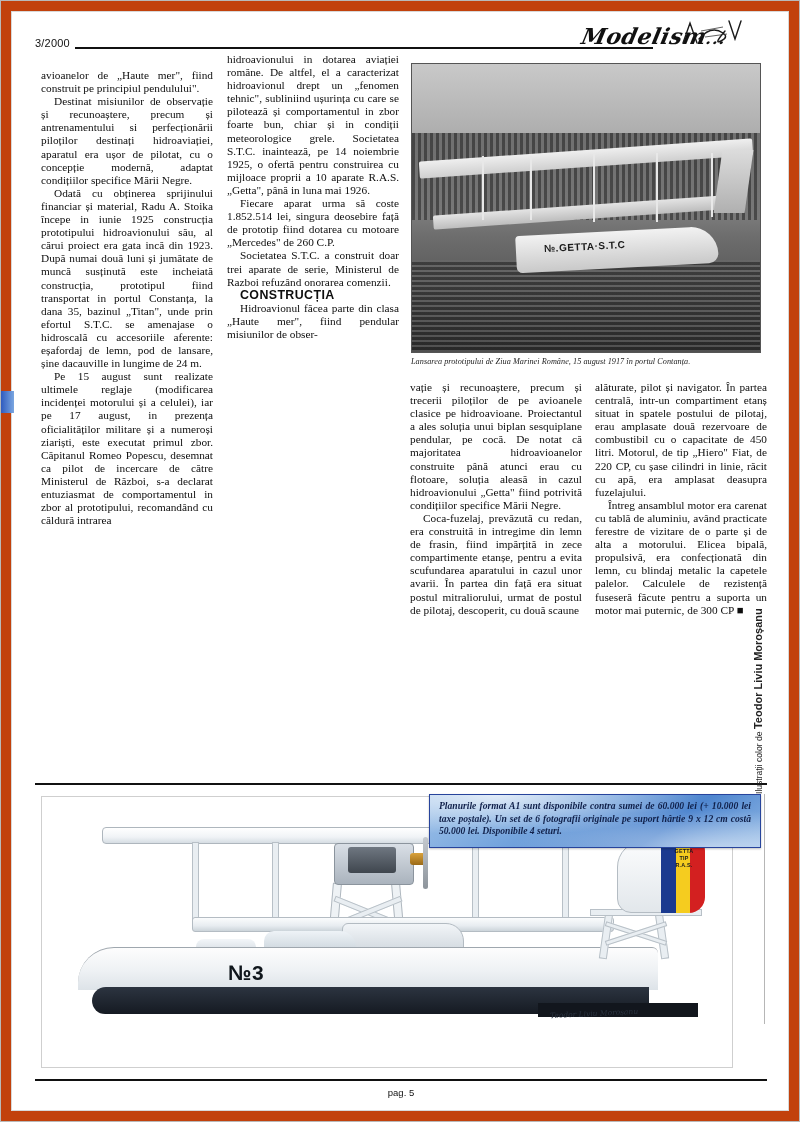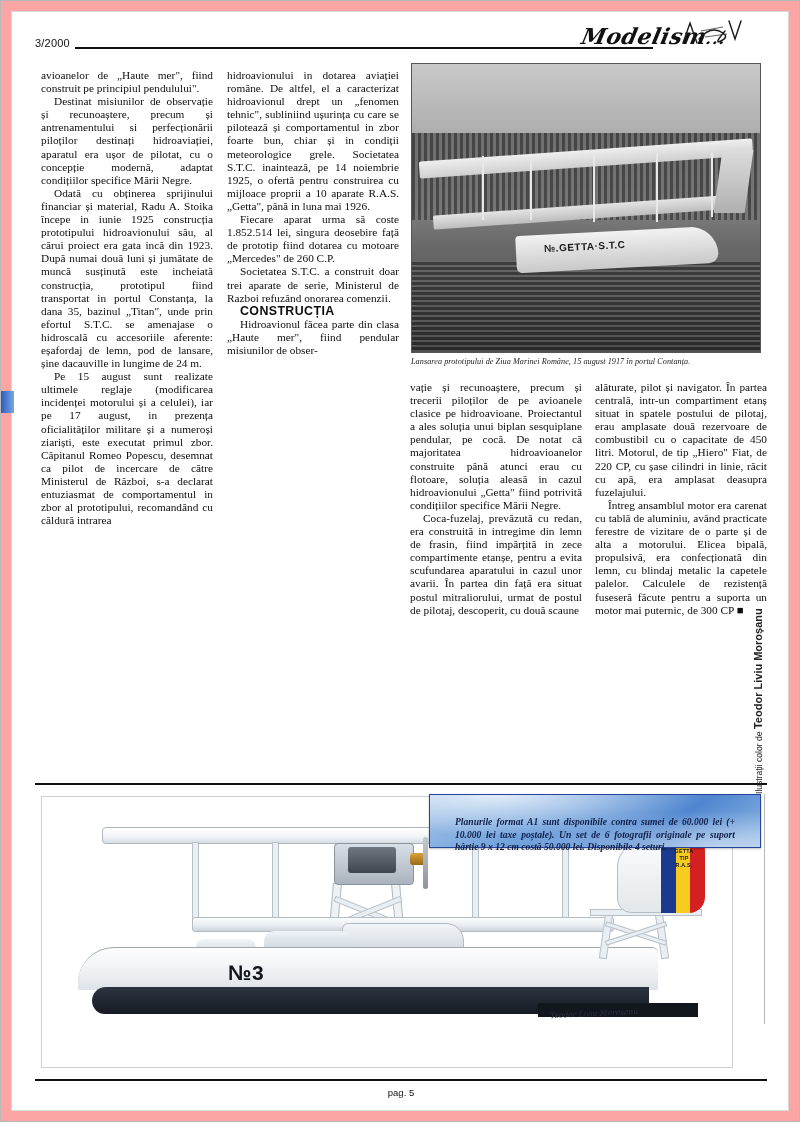--- a/index.html
+++ b/index.html
@@ -7,21 +7,21 @@
     width:800px;height:1122px;
     background:#ffffff;
     font-family:"Liberation Serif", serif;
     position:relative;
     overflow:hidden;
   }
   
   .page{
     position:absolute;
     left:0;top:0;width:800px;height:1122px;
-    background:#fca5a5;
+    background:#c2410c;
     border:1px solid #b9b9b9;
     box-sizing:border-box;
   }
   .page-inner{
     position:absolute;
     left:10px;top:10px;right:10px;bottom:10px;
     border:1px solid #d8d8d8;
     background:#ffffff;
   }
 
@@ -60,21 +60,21 @@
     font-size:11.3px;
     line-height:13.1px;
     text-align:justify;
     color:#0d0d0d;
     -webkit-hyphens:none;hyphens:none;
   }
   .col p{margin:0;text-indent:13px;}
   .col p.noindent{text-indent:0;}
 
   .c1{left:40px;top:68px;width:172px;}
-  .c2{left:226px;top:68px;width:172px;}
+  .c2{left:226px;top:52px;width:172px;}
   .c3{left:409px;top:380px;width:172px;}
   .c4{left:594px;top:380px;width:172px;}
 
   .section-head{
     font-family:"Liberation Sans", sans-serif;
     font-weight:bold;
     font-size:12.4px;
     letter-spacing:.4px;
     margin:10px 0 7px 0;
     text-indent:0;
@@ -240,21 +240,21 @@
     border:1px solid #27449c;
     background:
       radial-gradient(ellipse at 20% 0%, rgba(255,255,255,.75) 0%, rgba(255,255,255,0) 55%),
       radial-gradient(ellipse at 85% 100%, rgba(255,255,255,.5) 0%, rgba(255,255,255,0) 50%),
       linear-gradient(145deg,#9fc2e8 0%,#74a4dd 35%,#4f86cf 70%,#8fb7e4 100%);
     box-sizing:border-box;
     padding:5px 9px;
     box-shadow:0 1px 2px rgba(0,0,0,.25);
   }
   .adbox p{
-    margin:16px;
+    margin:0;
     font-family:"Liberation Serif", serif;
     font-style:italic;font-weight:bold;
     font-size:9.6px;line-height:12.6px;
     color:#10204a;text-align:justify;
   }
 
   
   .vcredit{
     position:absolute;left:742px;top:793px;height:230px;width:22px;
   }

